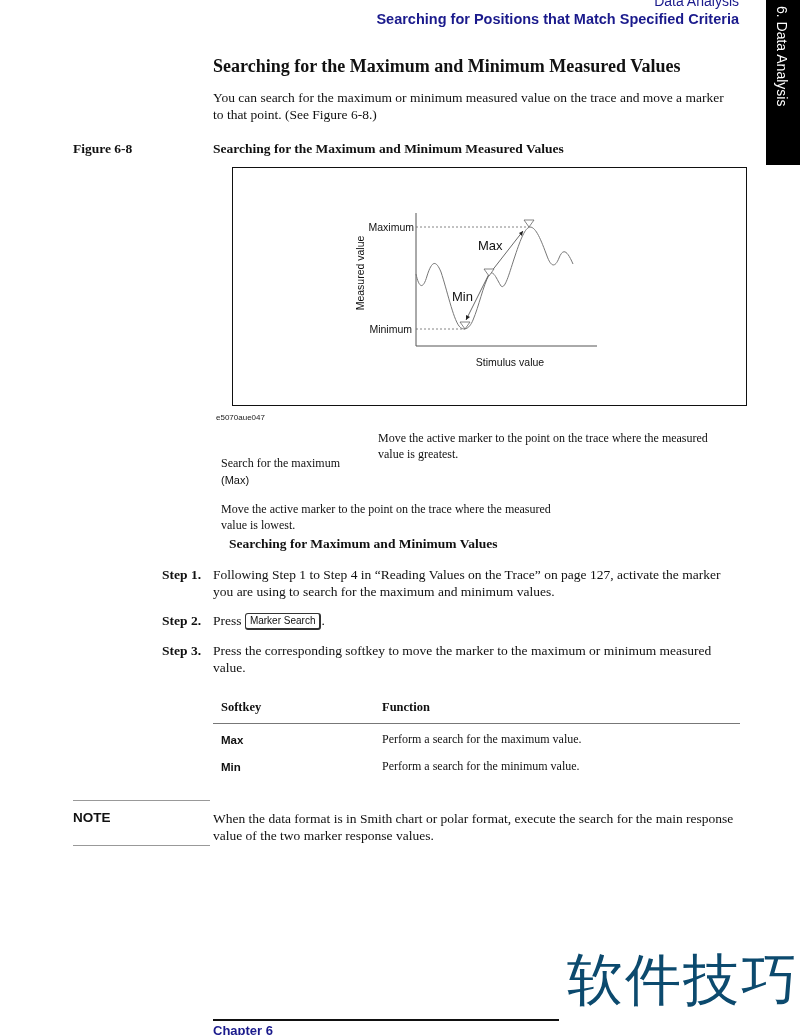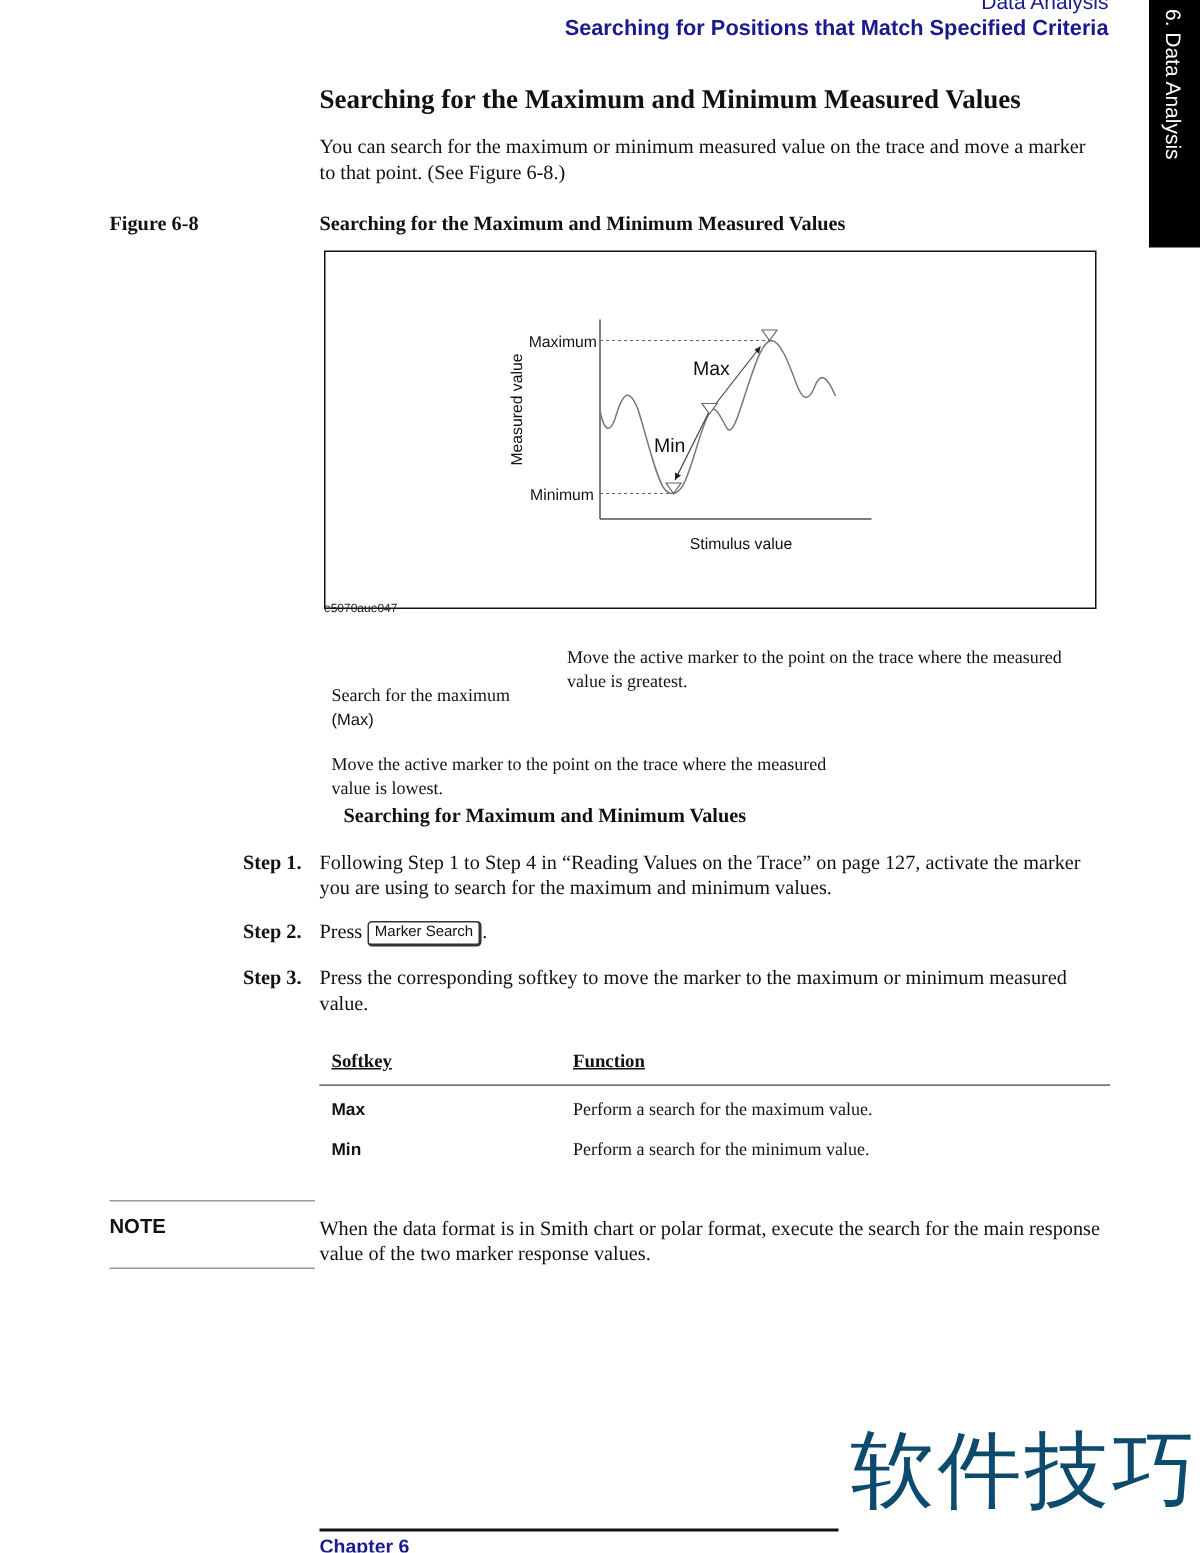--- a/index.html
+++ b/index.html
@@ -10,40 +10,40 @@
 
     .side-tab { position: absolute; left: 766px; top: 0; width: 34px; height: 165px; background: #000; }
     .side-tab span { position: absolute; left: 8px; top: 6px; writing-mode: vertical-rl; color: #fff; font-family: "Liberation Sans", sans-serif; font-size: 14px; white-space: nowrap; }
 
     .h1 { position: absolute; left: 213px; top: 56px; font-size: 18px; font-weight: bold; }
     .intro { position: absolute; left: 213px; top: 89px; width: 520px; font-size: 13.5px; line-height: 17px; }
 
     .fig-label { position: absolute; left: 73px; top: 141px; font-size: 13.5px; font-weight: bold; }
     .fig-title { position: absolute; left: 213px; top: 141px; font-size: 13.5px; font-weight: bold; }
 
-    .fig-box { position: absolute; left: 216px; top: 167px; width: 513px; height: 237px; border: 1.5px solid #111; text-align: right; }
+    .fig-box { position: absolute; left: 232px; top: 167px; width: 513px; height: 237px; border: 1.5px solid #111; text-align: right; }
     .fig-svg { position: absolute; left: 0; top: 0; }
-    .fig-code { position: absolute; left: 216px; top: 401px; font-family: "Liberation Sans", sans-serif; font-size: 8px; color: #222; }
+    .fig-code { position: absolute; left: 216px; top: 413px; font-family: "Liberation Sans", sans-serif; font-size: 8px; color: #222; }
 
     .deflist { position: absolute; left: 221px; top: 430px; width: 520px; }
     .def-row { display: flex; margin-bottom: 12px; }
     .def-term { width: 157px; font-size: 12px; font-weight: normal; line-height: 17px; margin-top: 25px; }
     .def-term .sk { font-family: "Liberation Sans", sans-serif; font-size: 11px; }
     .def-desc { width: 340px; font-size: 12px; line-height: 16px; }
 
     .h2 { position: absolute; left: 213px; top: 536px; font-size: 13.5px; font-weight: bold; margin-left: 16px; }
 
     .steps { position: absolute; left: 162px; top: 566px; width: 580px; }
     .step { display: flex; margin-bottom: 12px; font-size: 13.5px; line-height: 17px; }
     .step-label { width: 51px; font-weight: bold; white-space: nowrap; }
     .step-text { width: 520px; }
     .key { display: inline-block; font-family: "Liberation Sans", sans-serif; font-size: 10px; border: 1px solid #333; border-right-width: 2px; border-bottom-width: 2px; border-radius: 3px; padding: 1px 4px; line-height: 12px; vertical-align: 1px; }
 
     .sk-table { position: absolute; left: 213px; top: 698px; width: 527px; border-collapse: collapse; }
-    .sk-table th { text-align: left; font-size: 12.5px; font-weight: bold; padding: 2px 0 8px 8px; border-bottom: 1.5px solid #777; text-decoration: underline; }
+    .sk-table th { text-align: left; font-size: 12.5px; font-weight: bold; padding: 2px 0 8px 8px; border-bottom: 1.5px solid #777; }
     .sk-table td { font-size: 12px; padding: 8px 0 4px 8px; }
     .sk-table td.sk { font-family: "Liberation Sans", sans-serif; font-weight: bold; font-size: 11.5px; width: 153px; }
 
     .note-line { position: absolute; left: 73px; width: 137px; height: 0; border-top: 1px solid #999; }
     .note-label { position: absolute; left: 73px; top: 810px; font-family: "Liberation Sans", sans-serif; font-weight: bold; font-size: 13.5px; text-align: right; }
     .note-text { position: absolute; left: 213px; top: 810px; width: 525px; font-size: 13.5px; line-height: 17px; }
 
     .watermark { position: absolute; left: 567px; top: 943px; font-family: Liberation Serif, serif; font-size: 56px; color: #0c4a6e; letter-spacing: 2px; }
 
     .footer-rule { position: absolute; left: 213px; top: 1019px; width: 346px; border-top: 2px solid #111; }

